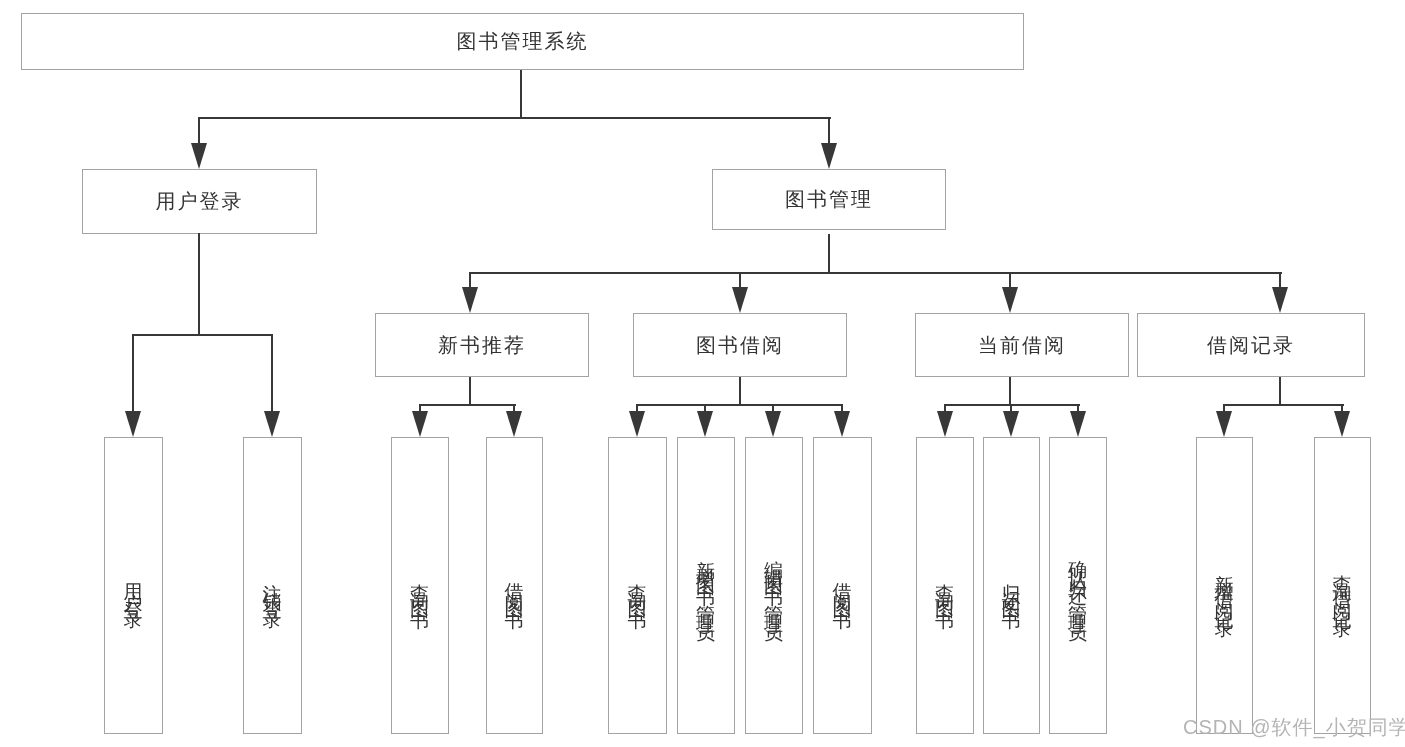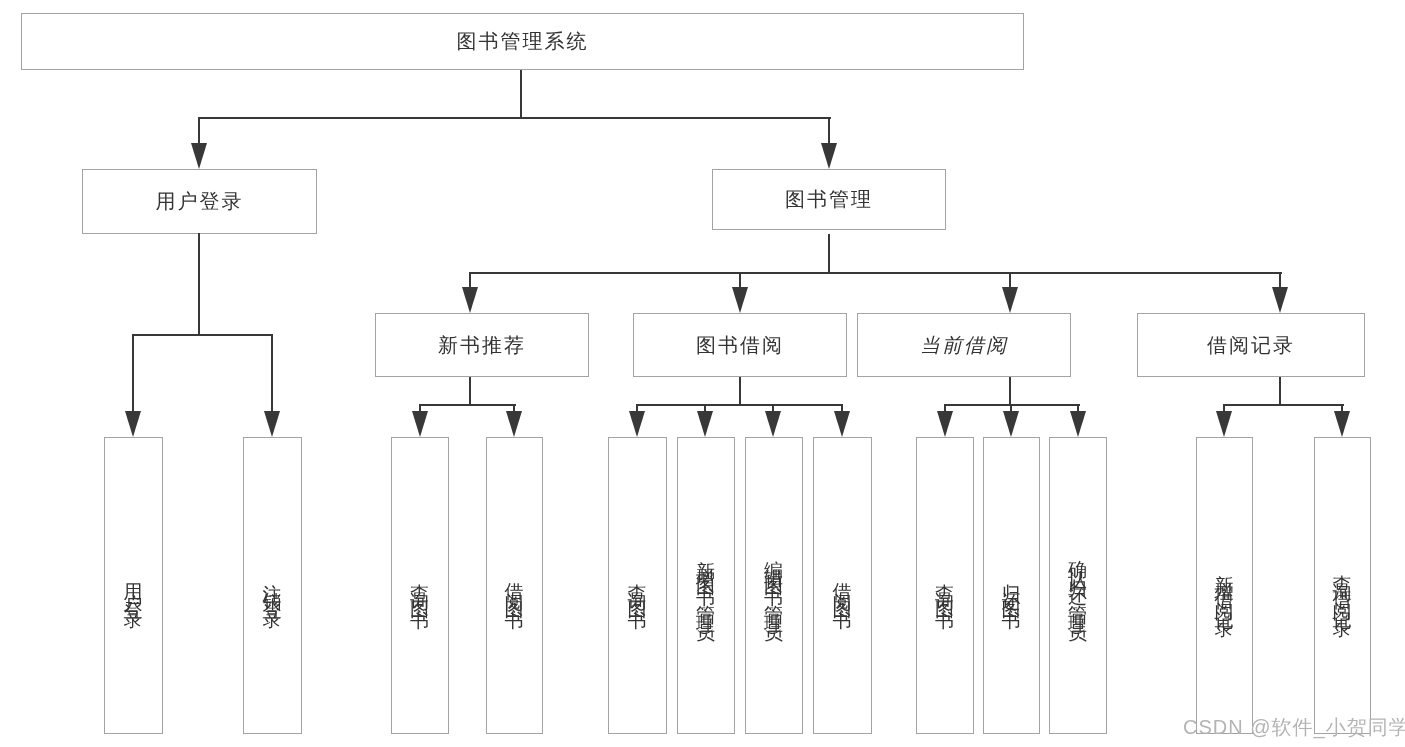--- a/index.html
+++ b/index.html
@@ -56,21 +56,21 @@
   <div class="box h-box" style="left:21px; top:13px; width:1003px; height:57px;">图书管理系统</div>
 
   <div class="box h-box" style="left:82px; top:169px; width:235px; height:65px;">用户登录</div>
 
   <div class="box h-box" style="left:712px; top:169px; width:234px; height:61px;">图书管理</div>
 
   <div class="box h-box" style="left:363px; top:313px; width:214px; height:64px;margin-left:12px;">新书推荐</div>
 
   <div class="box h-box" style="left:633px; top:313px; width:214px; height:64px;">图书借阅</div>
 
-  <div class="box h-box" style="left:857px; top:313px; width:214px; height:64px;font-style:italic;">当前借阅</div>
+  <div class="box h-box" style="left:915px; top:313px; width:214px; height:64px;">当前借阅</div>
 
   <div class="box h-box" style="left:1137px; top:313px; width:228px; height:64px;font-family:Liberation Mono, monospace;">借阅记录</div>
 
   <div class="box v-box" style="left:104px; top:437px; width:59px; height:297px;">用户登录</div>
 
   <div class="box v-box" style="left:243px; top:437px; width:59px; height:297px;">注销登录</div>
 
   <div class="box v-box" style="left:391px; top:437px; width:58px; height:297px;">查询图书</div>
 
   <div class="box v-box" style="left:486px; top:437px; width:57px; height:297px;">借阅图书</div>

